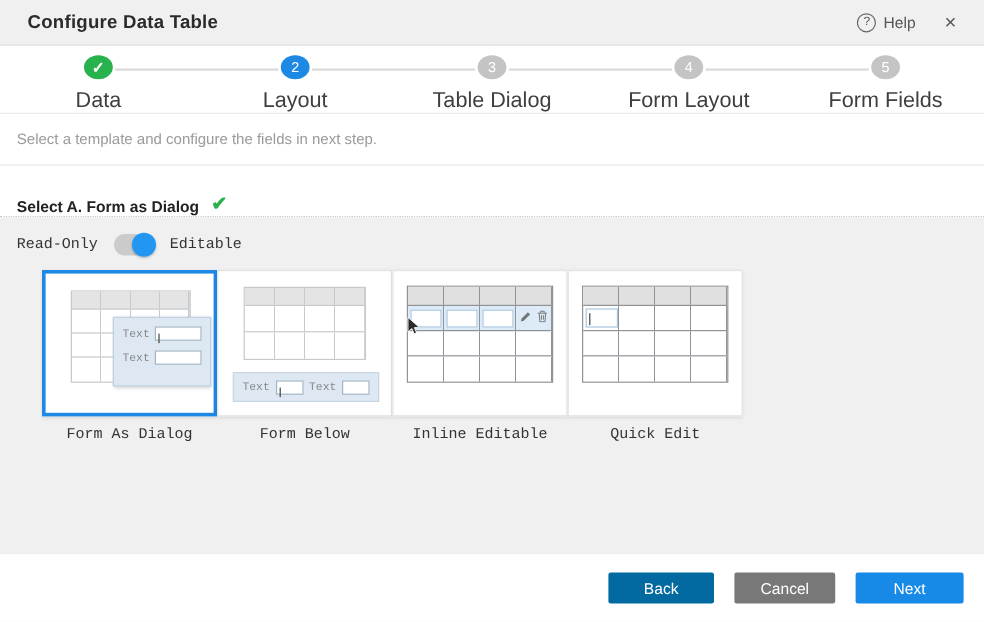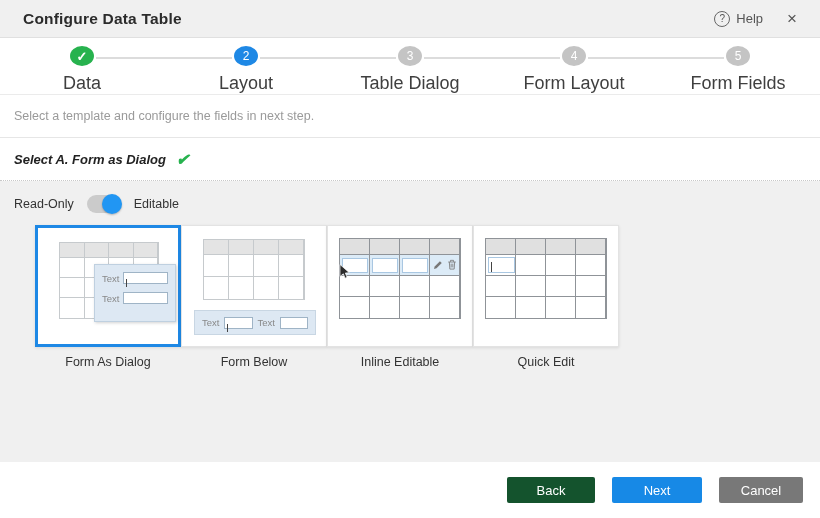--- a/index.html
+++ b/index.html
@@ -24,28 +24,28 @@
         left:calc(-50% + 14px); width:calc(100% - 28px); background:#dcdcdc; }
   .step-circle { width:24px; height:24px; border-radius:50%; background:#c4c4c4; color:#fff;
         display:flex; align-items:center; justify-content:center; font-size:12px; z-index:1; }
   .step.completed .step-circle { background:#27b24e; font-size:13px; font-weight:bold; }
   .step.active .step-circle { background:#1e88e5; }
   .step-label { margin-top:7px; font-size:18px; color:#3f3f3f; }
 
   
   .instruction-row { height:43px; display:flex; align-items:center; padding:0 14px;
         font-size:12.5px; color:#9a9a9a; border-bottom:1px solid #e6e6e6; flex:0 0 auto; }
-  .select-row { height:43px; display:flex; align-items:center; padding:0 14px;
-        border-bottom:1px dotted #c8c8c8; flex:0 0 auto;font-style:italic; }
+  .select-row { height:43px; display:flex; align-items:flex-end; padding:0 14px;
+        border-bottom:1px dotted #c8c8c8; flex:0 0 auto; }
   .option-a { font-size:13px; font-weight:bold; color:#222; cursor:pointer; }
   .option-check { color:#27b24e; font-size:16px; font-weight:bold; margin-left:10px; }
   .option-b { font-size:13px; color:#9e9e9e; margin-left:50px; cursor:pointer; }
 
   
-  .workarea { height:281px; background:#f0f0f0; flex:0 0 auto; }
+  .workarea { height:281px; background:#f0f0f0; flex:0 0 auto;font-family:Liberation Mono, monospace; }
   .toggle-row { display:flex; align-items:center; padding:14px 14px 10px 14px; font-size:12.5px; color:#333; }
   .switch { width:34px; height:18px; background:#cbcbcb; border-radius:9px; margin:0 13px;
             position:relative; cursor:pointer; }
   .switch-thumb { position:absolute; right:-1px; top:-1px; width:20px; height:20px;
             border-radius:50%; background:#2196f3; box-shadow:0 1px 2px rgba(0,0,0,.25); }
 
   
   .cards { display:flex; padding:2px 0 0 35px; }
   .card-wrap { display:flex; flex-direction:column; align-items:center; width:146px; }
   .card { width:146px; height:122px; background:#fff; border:1px solid #e3e3e3;
@@ -85,21 +85,21 @@
   .edit-cell { width:25%; padding:2px 2px; }
   .edit-cell .mini-input { width:100%; border-color:#a9c7e2; height:15px; }
   .icon-cell { width:25%; display:flex; align-items:center; justify-content:center; gap:4px; }
   .cursor-arrow { position:absolute; left:-1px; top:9px; z-index:3; }
 
   
   .footer { flex:1 1 auto; background:#fff; display:flex; align-items:center;
             justify-content:flex-end; padding-right:17px; gap:17px; }
   .btn { height:26px; border:none; border-radius:2px; color:#fff; font-size:13px;
          font-family:"Liberation Sans", sans-serif; cursor:pointer; }
-  .btn-back { width:88px; background:#14532d; }
+  .btn-back { width:88px; background:#0369a1; }
   .btn-cancel { width:84px; background:#787878; }
   .btn-next { width:90px; background:#1789e6; }
 </style>
 </head>
 <body>
 
 <div class="app">
 
   <div class="titlebar">
     <div class="title">Configure Data Table</div>
@@ -244,17 +244,17 @@
           </div>
         </div>
         <div class="card-label">Quick Edit</div>
       </div>
 
     </div>
   </div>
 
   <div class="footer">
     <button class="btn btn-back">Back</button>
+    <button class="btn btn-cancel">Cancel</button>
     <button class="btn btn-next">Next</button>
-    <button class="btn btn-cancel">Cancel</button>
   </div>
 
 </div>
 
 </body></html>

